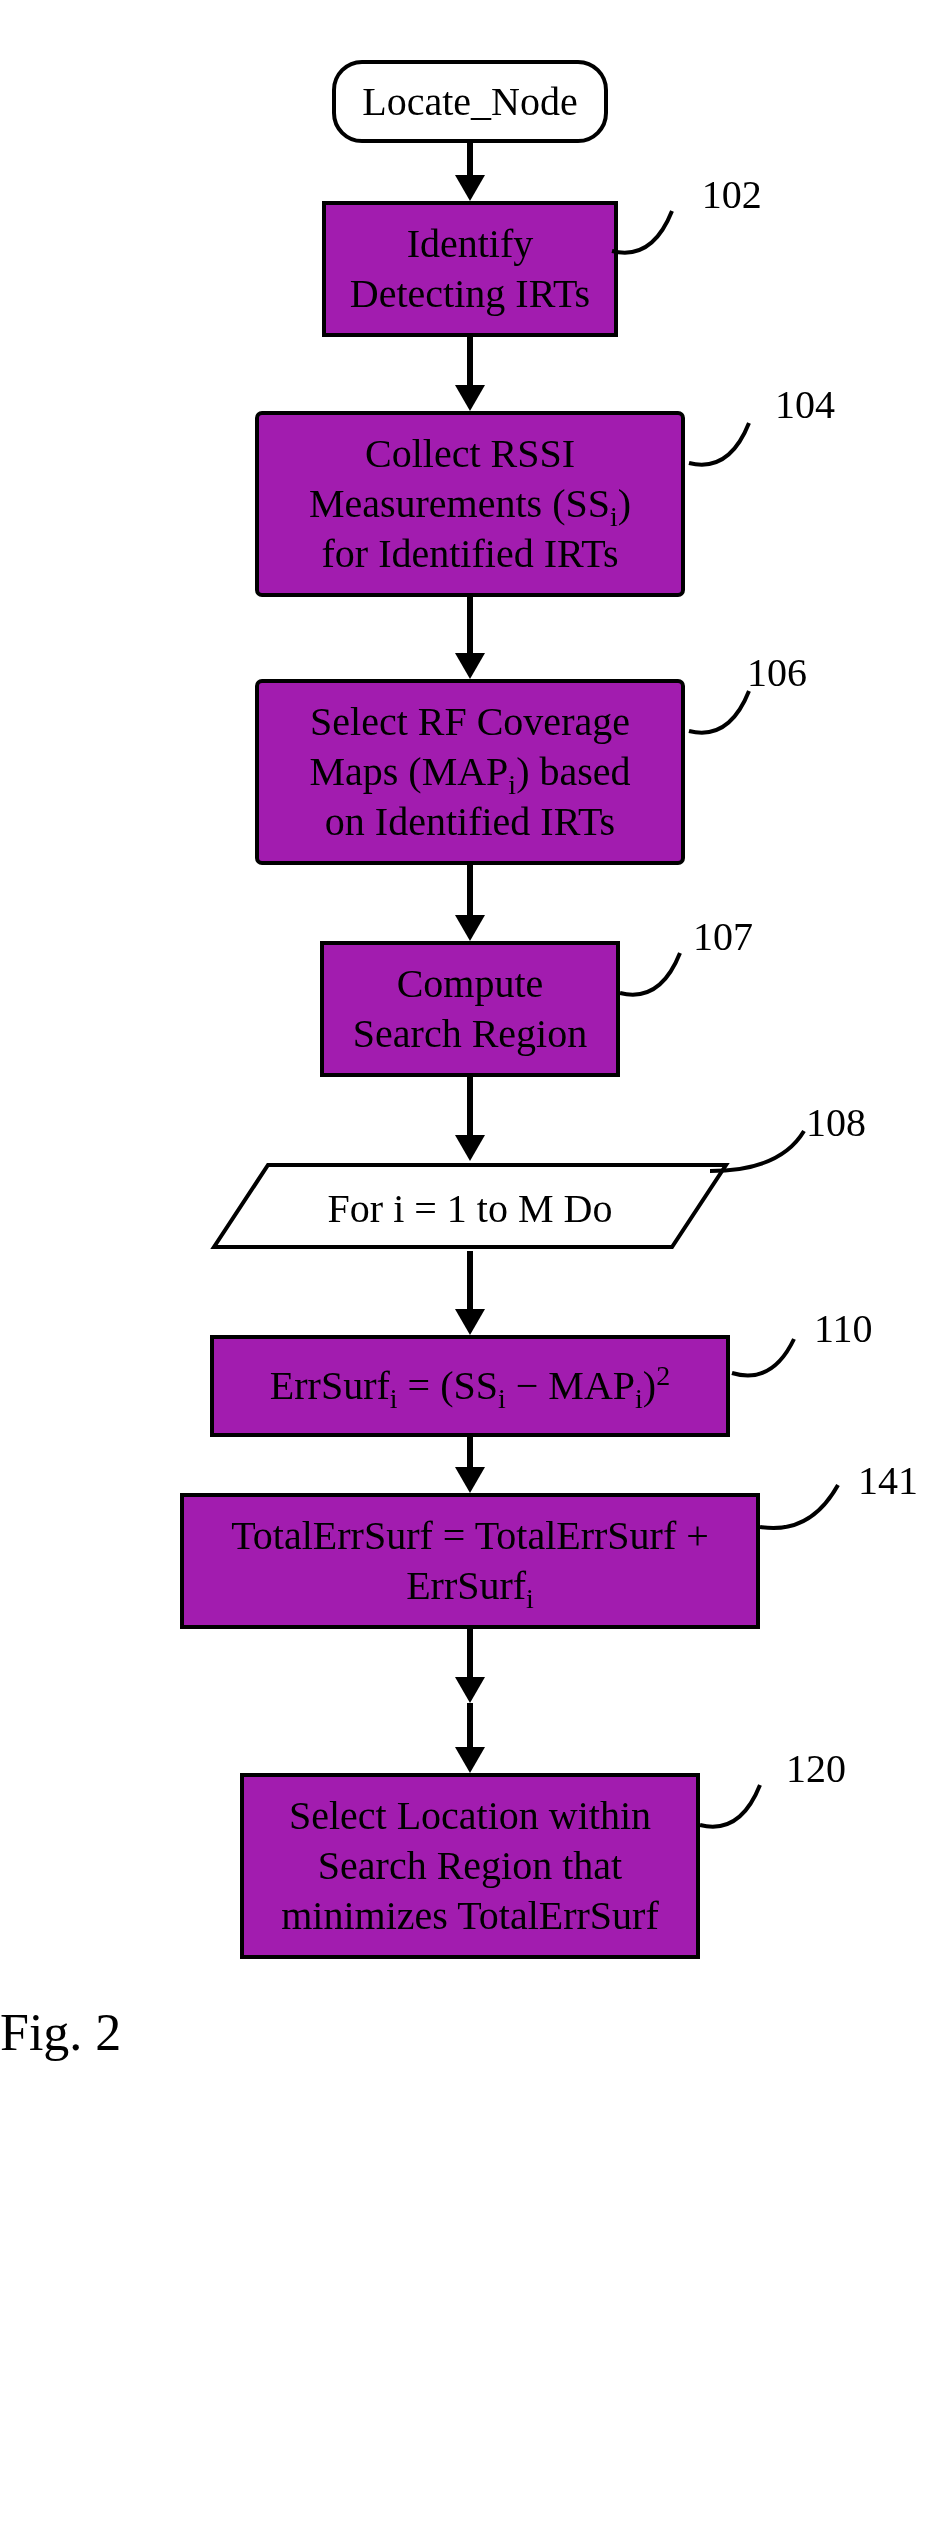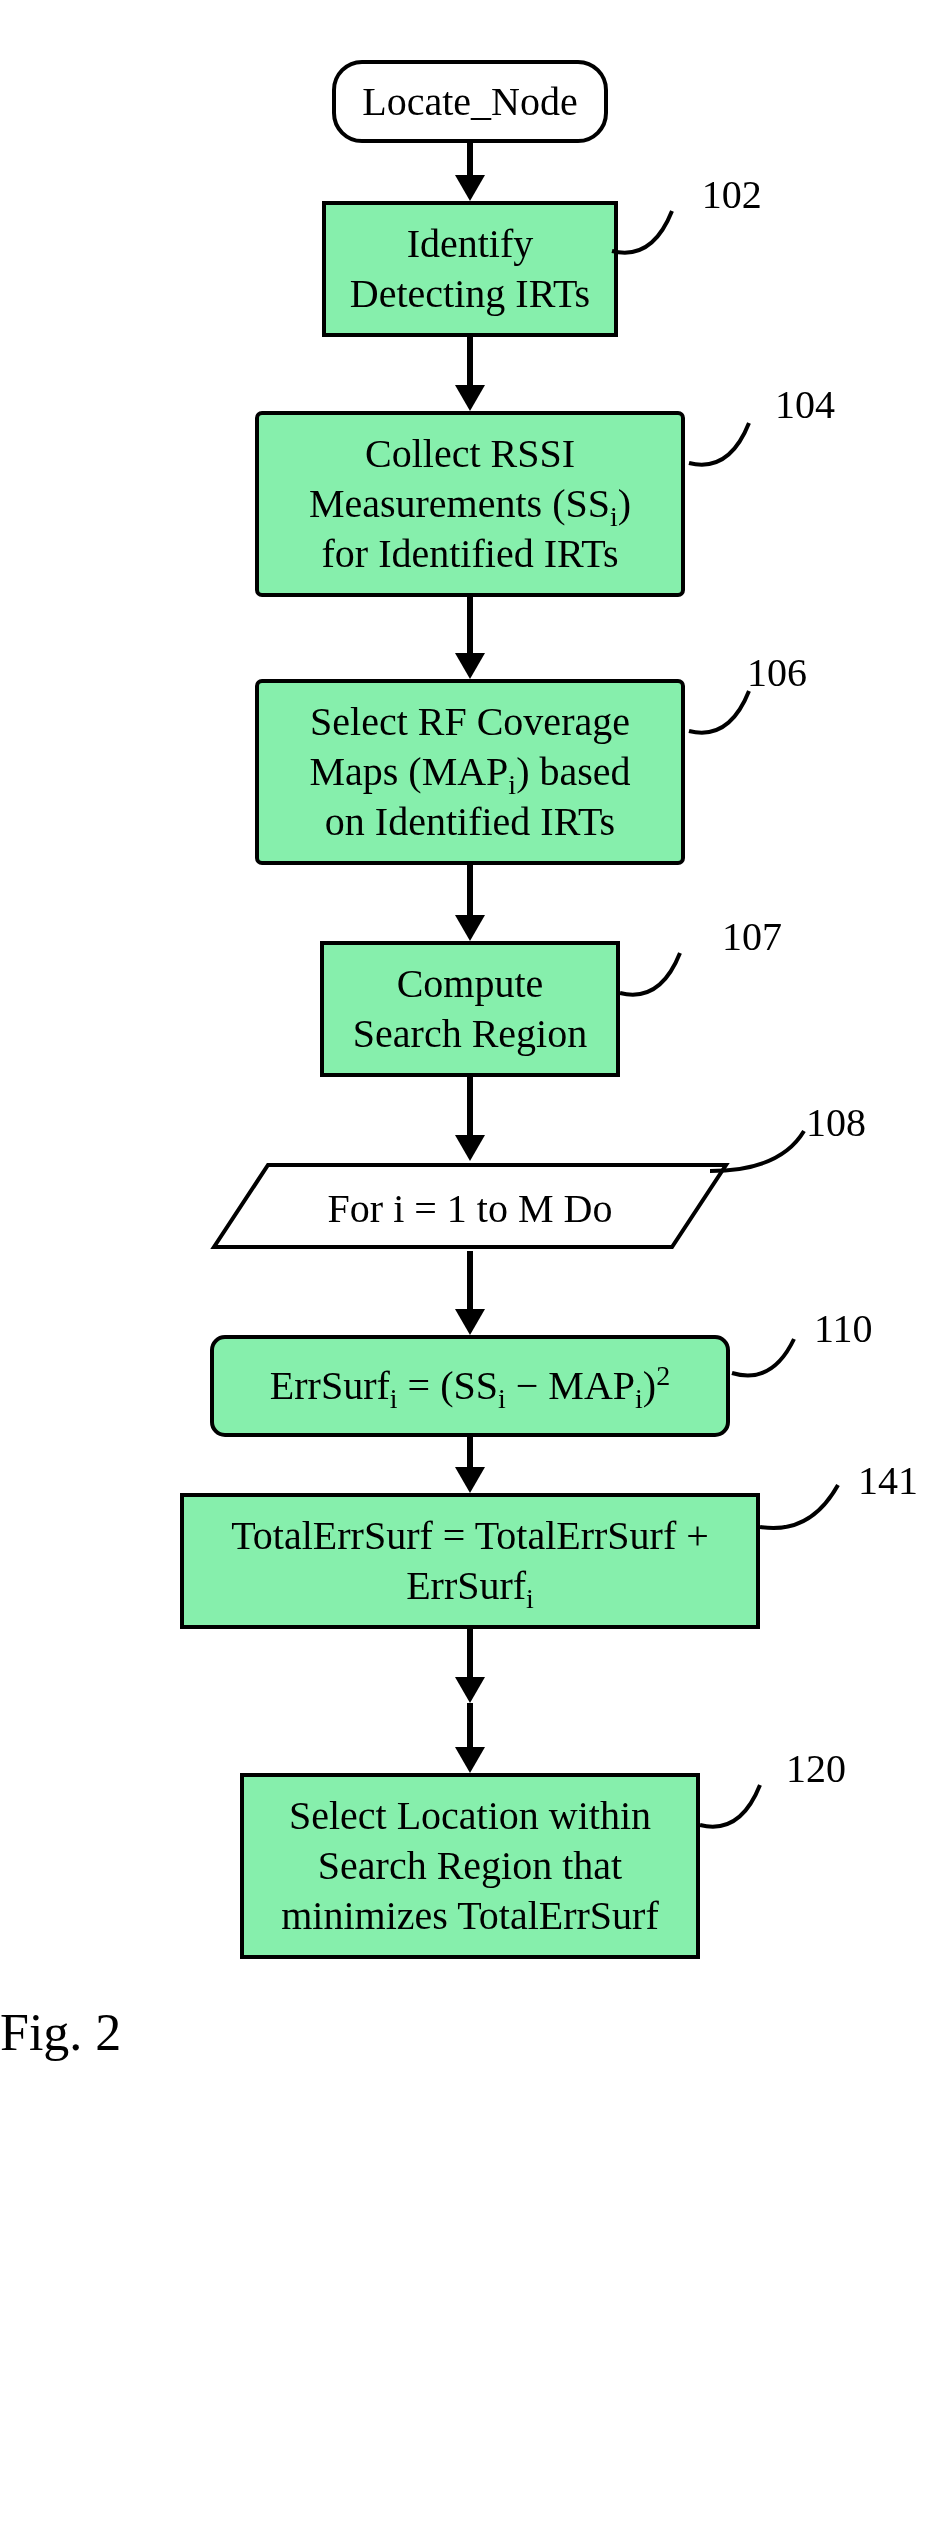--- a/index.html
+++ b/index.html
@@ -28,24 +28,24 @@
       font-size: 40px;
       font-weight: 400;
       text-align: center;
       background: #fff;
     }
     .process {
       border: 4px solid #000;
       padding: 14px 24px;
       font-size: 40px;
       text-align: center;
-      background: #86efac;
+      background: #a21caf;
       line-height: 1.25;
     }
-    .process.wide { min-width: 520px; border-radius: 15px; }
+    .process.wide { min-width: 520px; }
     .process.medium { min-width: 430px; border-radius: 7px; }
     .process.narrow { min-width: 300px; }
     .process.xnarrow { min-width: 280px; }
 
     .loop-start, .loop-end {
       position: relative; display: flex; justify-content: center;
     }
     .loop-start svg, .loop-end svg { display: block; }
     .loop-start .txt, .loop-end .txt {
       position: absolute; font-size: 40px; text-align: center; width: 100%;
@@ -151,21 +151,21 @@
 
   <div class="node-wrap">
     <div class="process narrow">
       <span>Compute<br>Search Region</span>
     </div>
     <div class="leader" style="left:300px; top:-8px;">
       <svg width="90" height="80">
           <path d="M0 60 Q 40 70 60 20" stroke="#000" stroke-width="4" fill="none"></path>
         </svg>
     </div>
-    <div class="label" style="left:402px; top:-28px;">107</div>
+    <div class="label" style="left:373px; top:-28px;">107</div>
   </div>
 
   <div class="arrow">
       <div class="line" style="height:60px"></div>
       <div class="head"></div>
     </div>
 
   <div class="node-wrap">
     <div class="loop-start">
       <svg width="520" height="90">

